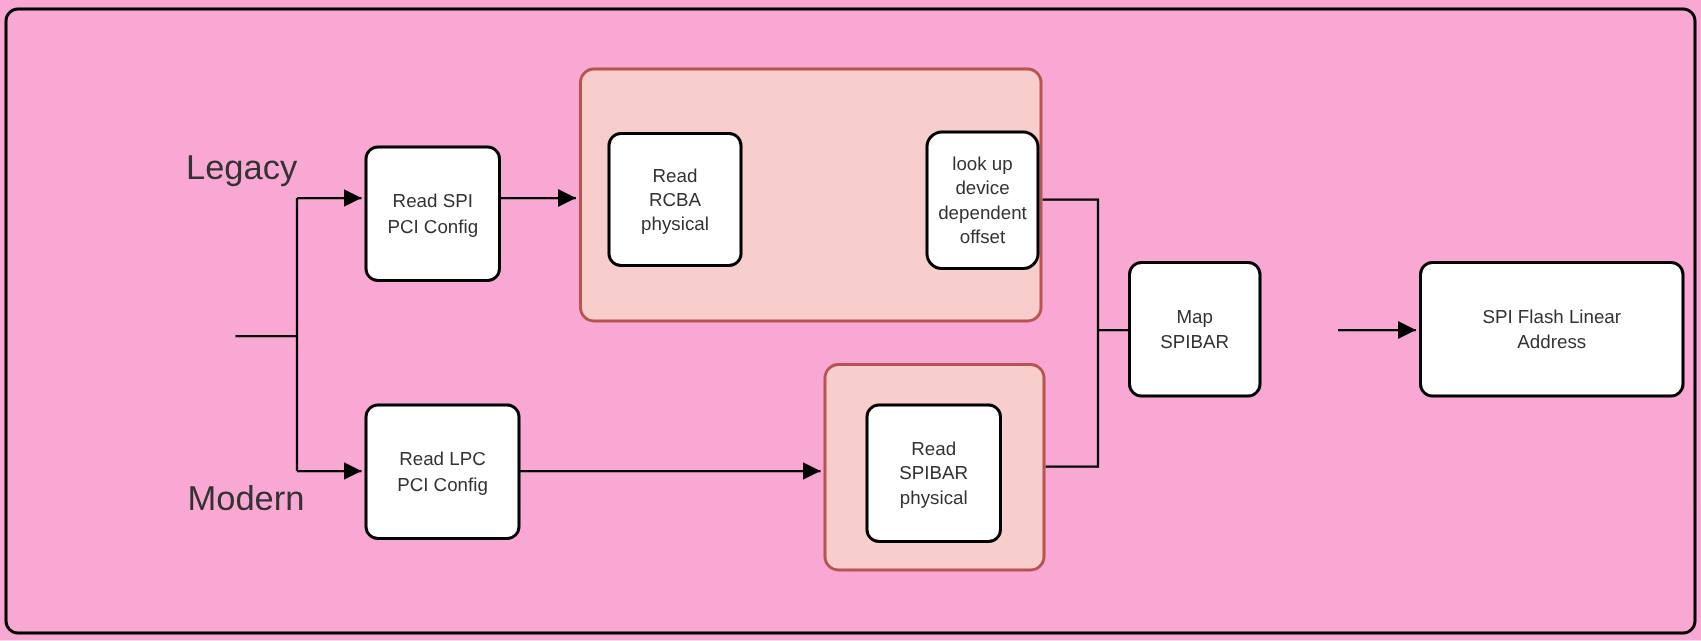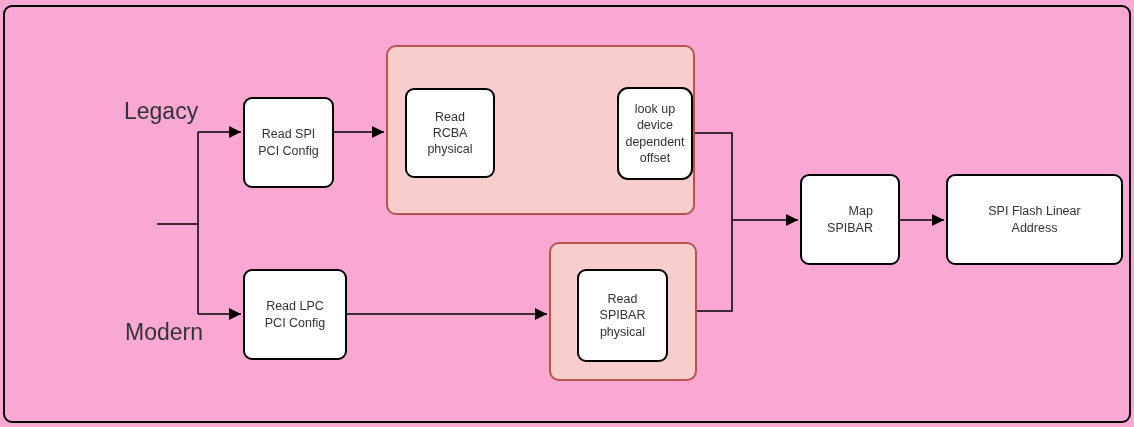--- a/index.html
+++ b/index.html
@@ -62,21 +62,21 @@
     color: #333333;
     white-space: nowrap;
   }
   
   #n-identify   { left: 67px;  top: 179px; width: 90px;  height: 90px; }
   #n-read-spi   { left: 243px; top: 87px;  width: 91px;  height: 91px; margin-top: 10px; }
   #n-read-lpc   { left: 243px; top: 269px; width: 104px;  height: 91px; }
   #n-rcba       { left: 405px; top: 88px;  width: 90px;  height: 90px; }
   #n-lookup     { left: 617px; top: 87px;  width: 76px;  height: 93px; border-radius: 11px; }
   #n-spibarphys { left: 577px; top: 269px; width: 91px;  height: 93px; }
-  #n-mapspibar  { left: 800px; top: 174px; width: 100px;  height: 91px; text-align: right; }
+  #n-mapspibar  { left: 752px; top: 174px; width: 89px;  height: 91px; }
   #n-spiflash   { left: 946px; top: 174px; width: 177px; height: 91px; }
   
   #c-legacy { left: 386px; top: 45px;  width: 309px; height: 170px; }
   #c-modern { left: 549px; top: 242px; width: 148px; height: 139px; }
   
   #lbl-legacy { left: 124px; top: 98px; }
   #lbl-modern { left: 125px; top: 319px; }
 </style>
 </head>
 <body>

